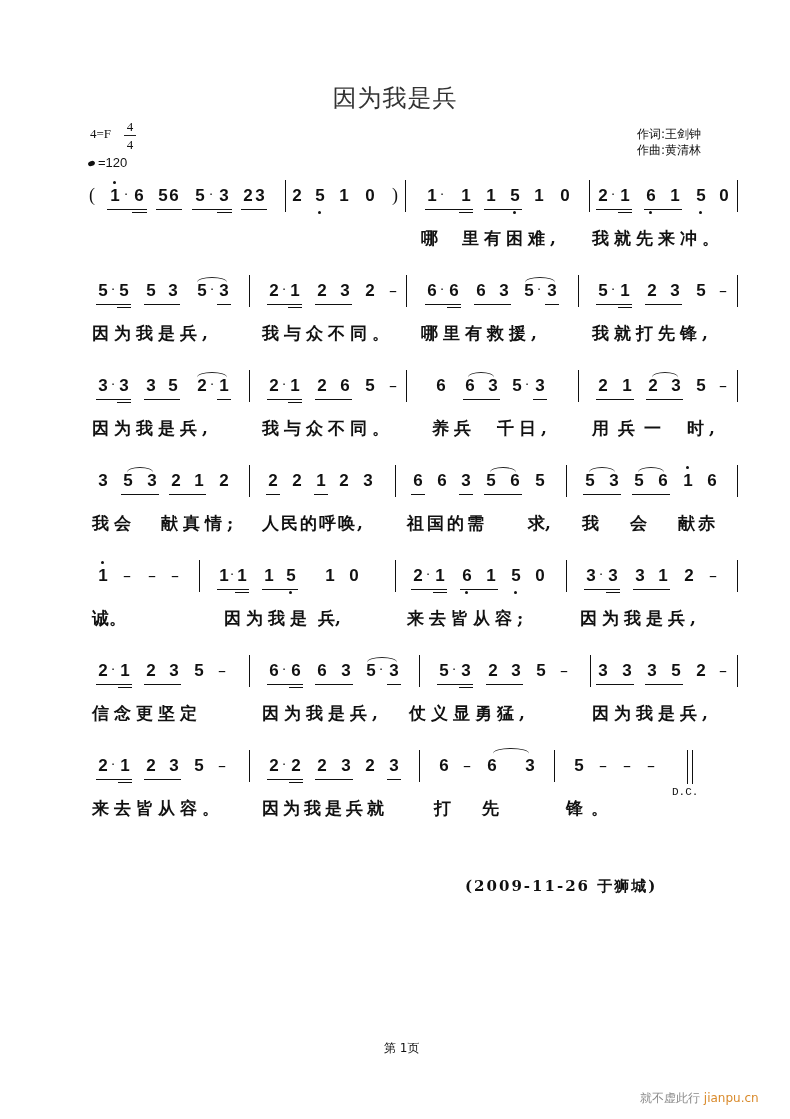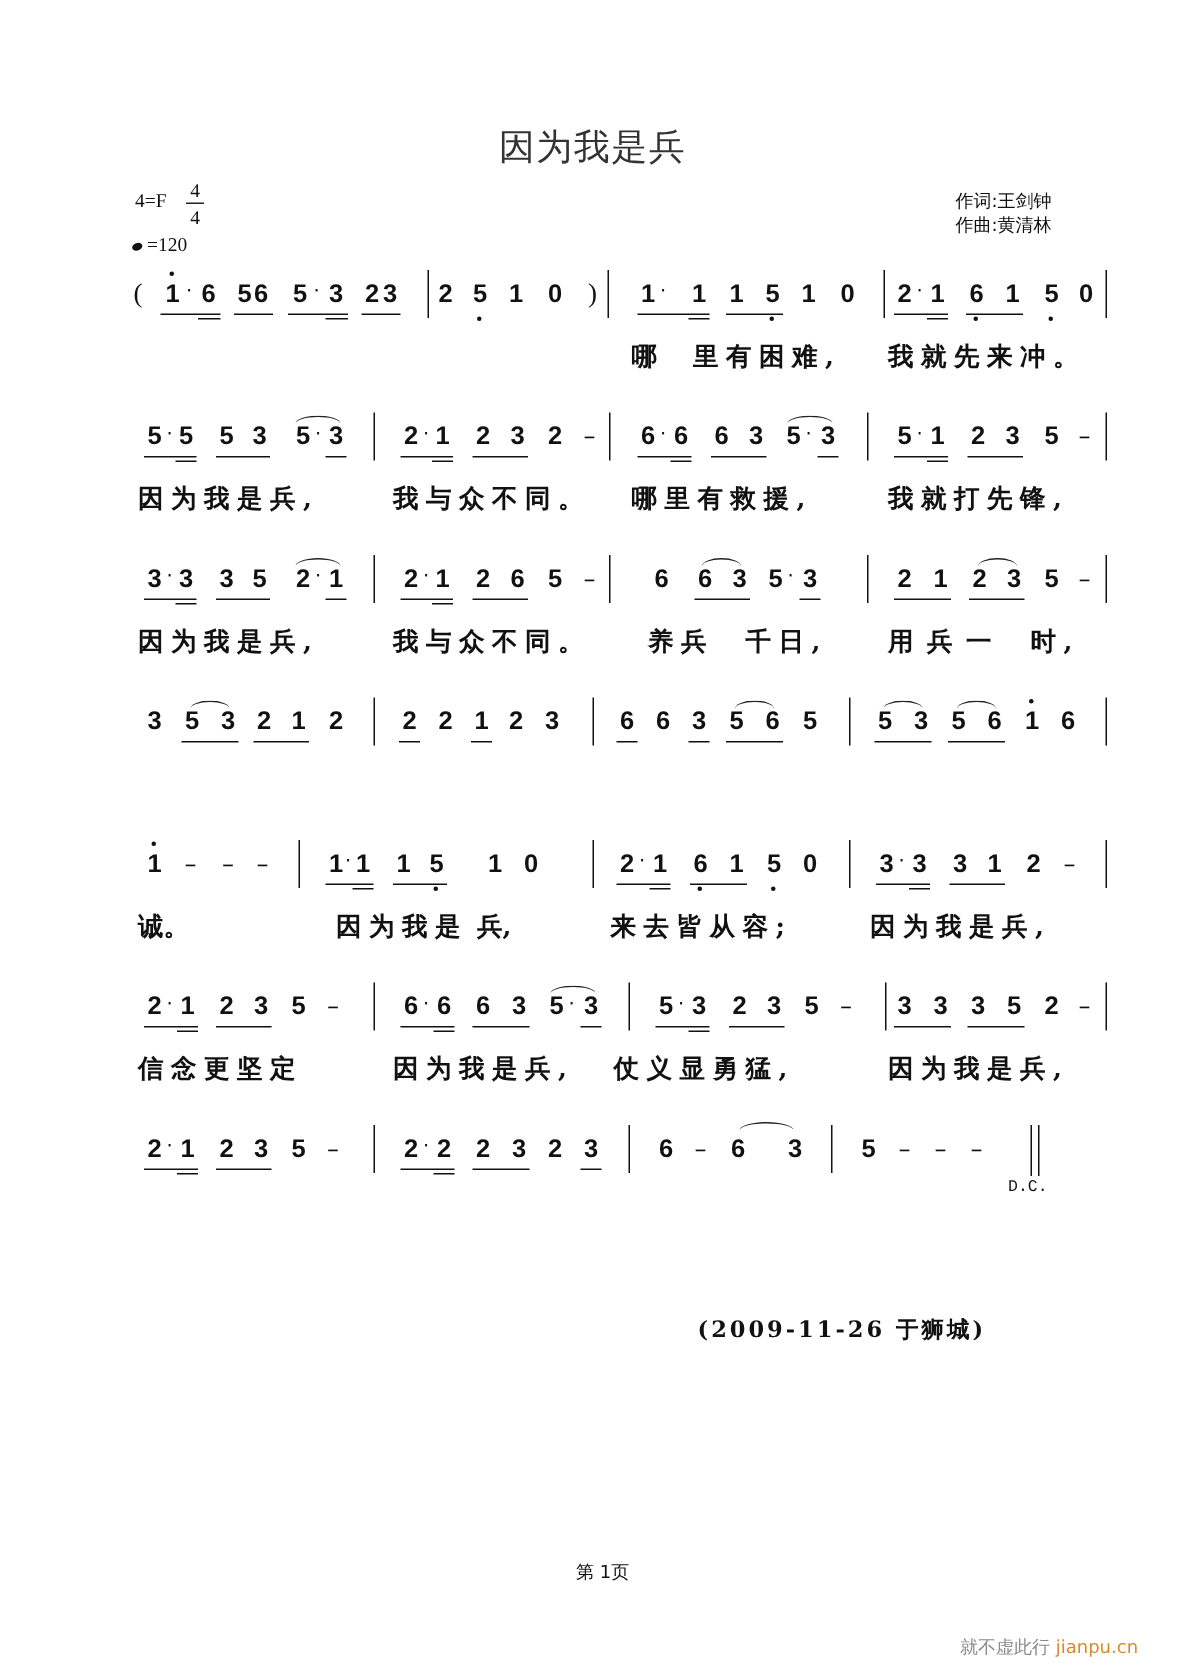--- a/index.html
+++ b/index.html
@@ -4,21 +4,21 @@
 <style>
   html, body { margin: 0; padding: 0; background: #ffffff; }
   body { width: 790px; height: 1119px; position: relative; overflow: hidden;
          font-family: "DejaVu Sans", "Liberation Sans", sans-serif; color: #111; }
   .title { position: absolute; left: 0; width: 790px; top: 82px; text-align: center;
            font-family: "DejaVu Serif", "Liberation Serif", serif; font-size: 24px; color: #333; letter-spacing: 1px; }
   .key { position: absolute; left: 90px; top: 126px; font-family: "Liberation Serif", serif; font-size: 13px; }
   .tsig { position: absolute; left: 124px; top: 118px; width: 12px; text-align: center;
           font-family: "Liberation Serif", serif; font-size: 13px; line-height: 17px; }
   .tsig .line { border-top: 1px solid #222; height: 0; }
-  .tempo { position: absolute; left: 88px; top: 155px; font-family: Liberation Serif, serif; font-size: 13px; }
+  .tempo { position: absolute; left: 88px; top: 155px; font-family: Liberation Sans, sans-serif; font-size: 13px; }
   .tempo .dot { display: inline-block; width: 7px; height: 5px; background: #111; border-radius: 50%;
                 transform: rotate(-20deg); margin-right: 3px; vertical-align: middle; }
   .credits { position: absolute; left: 637px; top: 126px; font-size: 12px; line-height: 16px; }
 
   .row { position: absolute; left: 0; width: 790px; height: 90px; }
   .notes { position: absolute; top: 0; left: 0; height: 44px; width: 790px; }
   .n { position: absolute; top: 8px; font-family: "Liberation Sans", sans-serif; font-weight: bold; font-size: 17px;
        width: 14px; text-align: center; line-height: 20px; }
   .n.hi::before { content: ""; position: absolute; left: 5px; top: -5px; width: 3px; height: 3px; background: #111; border-radius: 50%; }
   .n.lo::after { content: ""; position: absolute; left: 5px; top: 25px; width: 3px; height: 3px; background: #111; border-radius: 50%; }
@@ -264,20 +264,30 @@
       <span class="n" style="left:607px">3</span>
     <div class="ul" style="left:583px;width:38px;top:31px"></div>
     <div class="tie" style="left:638px;top:4px;width:26px"></div>
     <span class="n" style="left:632px">5</span>
       <span class="n" style="left:656px">6</span>
     <div class="ul" style="left:632px;width:38px;top:31px"></div>
     <span class="n hi" style="left:681px">1</span>
     <span class="n" style="left:705px">6</span>
     <div class="bar" style="left:737px"></div>
   </div>
+  <div class="lyrics">
+    <span class="ly" style="left:92px;letter-spacing:5px">我会</span>
+    <span class="ly" style="left:161px;letter-spacing:5px">献真情;</span>
+    <span class="ly" style="left:262px;letter-spacing:2px">人民的呼唤,</span>
+    <span class="ly" style="left:407px;letter-spacing:3px">祖国的需</span>
+    <span class="ly" style="left:528px">求,</span>
+    <span class="ly" style="left:582px">我</span>
+    <span class="ly" style="left:630px">会</span>
+    <span class="ly" style="left:678px;letter-spacing:3px">献赤</span>
+  </div>
 </div>
 
 <div class="row" style="top:558px;">
   <div class="notes">
     <span class="n hi" style="left:96px">1</span>
     <span class="dash" style="left:120px">–</span>
     <span class="dash" style="left:145px">–</span>
     <span class="dash" style="left:168px">–</span>
     <div class="bar" style="left:199px"></div>
     <span class="n" style="left:217px">1</span>
@@ -410,17 +420,24 @@
     <span class="n" style="left:485px">6</span>
     <span class="n" style="left:523px">3</span>
     <div class="bar" style="left:554px"></div>
     <span class="n" style="left:572px">5</span>
     <span class="dash" style="left:596px">–</span>
     <span class="dash" style="left:620px">–</span>
     <span class="dash" style="left:644px">–</span>
     <div class="dbl" style="left:687px"></div>
     <span class="dc" style="left:672px;top:38px">D.C.</span>
   </div>
+  <div class="lyrics">
+    <span class="ly" style="left:92px;letter-spacing:5px">来去皆从容。</span>
+    <span class="ly" style="left:262px;letter-spacing:4px">因为我是兵就</span>
+    <span class="ly" style="left:434px">打</span>
+    <span class="ly" style="left:482px">先</span>
+    <span class="ly" style="left:566px;letter-spacing:8px">锋。</span>
+  </div>
 </div>
 
 <div class="footer-date">(2009-11-26 于狮城)</div>
 <div class="page-num">第 1页</div>
 <div class="watermark"><span>就不虚此行</span> <span class="site">jianpu.cn</span></div>
 
 </body></html>

